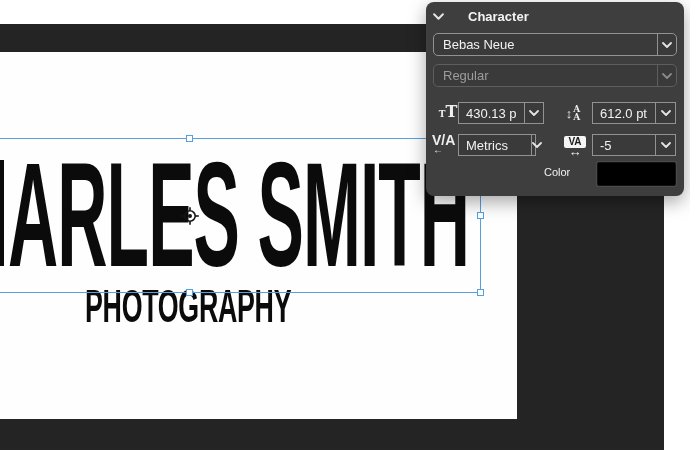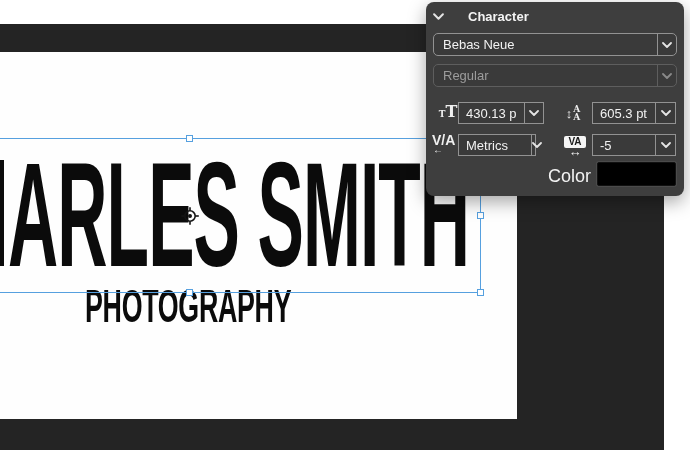--- a/index.html
+++ b/index.html
@@ -61,22 +61,22 @@
   .icon-leading .lead-col { display:flex; flex-direction:column; font-family:"DejaVu Serif", serif;
                             font-size:9px; line-height:8px; font-weight:700; text-align:center; }
   .icon-kerning { flex-direction:column; align-items:flex-start; }
   .icon-kerning .kern-text { font-size:14px; line-height:11px; font-weight:700; font-style:normal; }
   .icon-kerning .kern-arrow { font-size:10px; line-height:8px; margin-left:1px; }
   .icon-tracking { flex-direction:column; }
   .icon-tracking .track-box { background:#f5f5f5; color:#1a1a1a; border-radius:2px;
                               font-size:10px; line-height:12px; font-weight:700; padding:0 4px; }
   .icon-tracking .track-arrow { font-size:13px; line-height:8px; color:#efefef; }
 
-  .color-label { position:absolute; left:118px; top:164px; width:47px; text-align:right;
-                 font-size:18px; color:#f2f2f2; }
+  .color-label { position:absolute; left:118px; top:164px; width:47px; text-align:left;
+                 font-size:11px; color:#f2f2f2; }
   .color-swatch { position:absolute; left:171px; top:160px; width:79px; height:24px;
                   background:#000000; border:1px solid #111111; border-radius:2px;
                   box-shadow:0 0 0 1px rgba(255,255,255,0.07); }
 </style>
 </head>
 <body>
 
 <div class="stage">
 
   <div class="pasteboard"></div>
@@ -147,21 +147,21 @@
     </div>
 
     <div class="panel-icon icon-leading" style="left:133px; top:99px; width:28px; height:24px;">
       <span class="lead-arrow">↕</span>
       <span class="lead-col">
           <span>A</span>
           <span>A</span>
         </span>
     </div>
     <div class="num-field" style="left:166px; top:100px; width:84px;">
-      <span class="val">605.3 pt</span>
+      <span class="val">612.0 pt</span>
       <span class="dd-cell chev">
         <svg width="10" height="6" viewBox="0 0 10 6">
             <polyline points="1,1 5,5 9,1"></polyline>
           </svg>
       </span>
     </div>
 
     <div class="panel-icon icon-kerning" style="left:6px; top:130px; width:26px; height:25px;">
       <span class="kern-text">V/A</span>
       <span class="kern-arrow">←</span>

